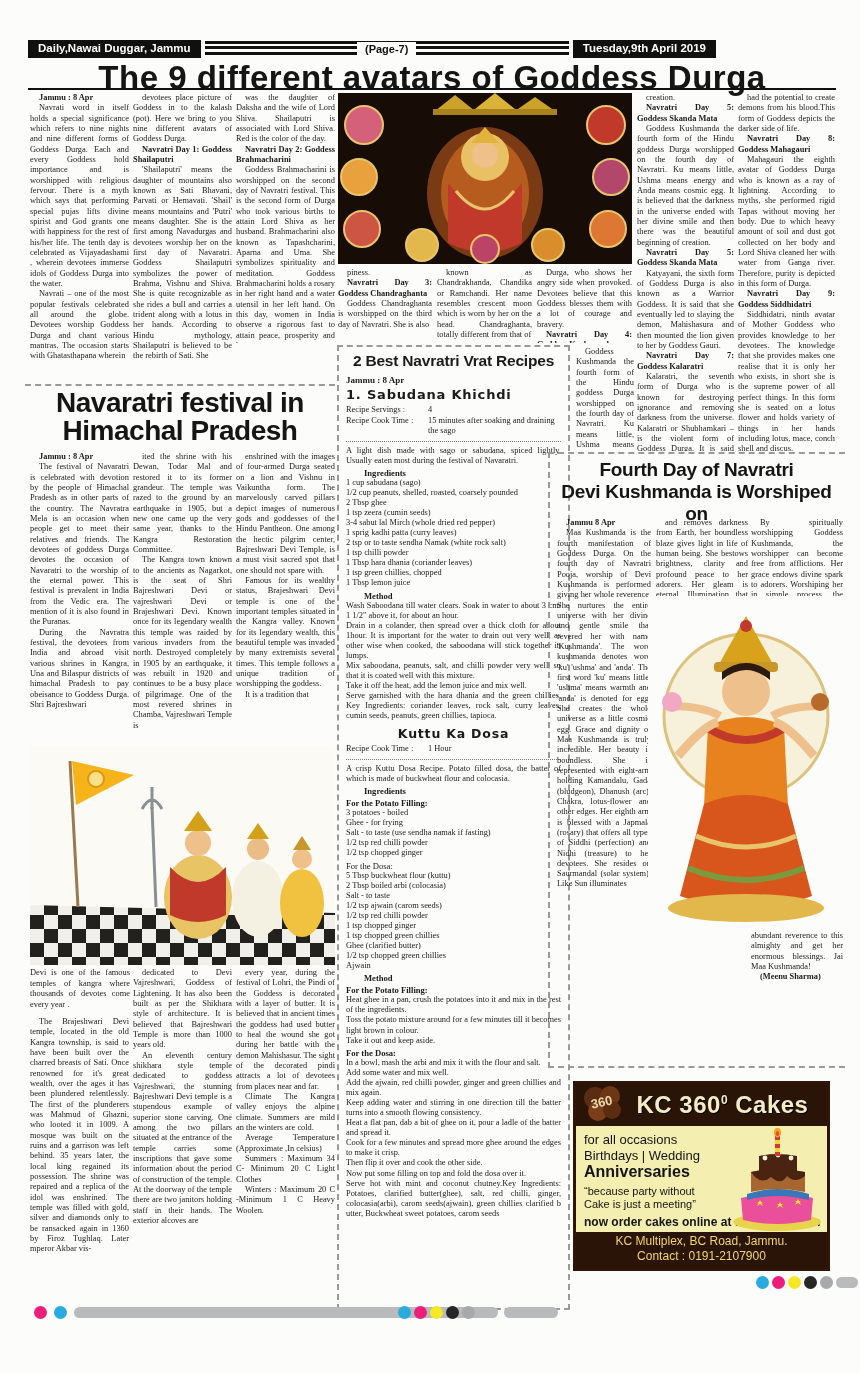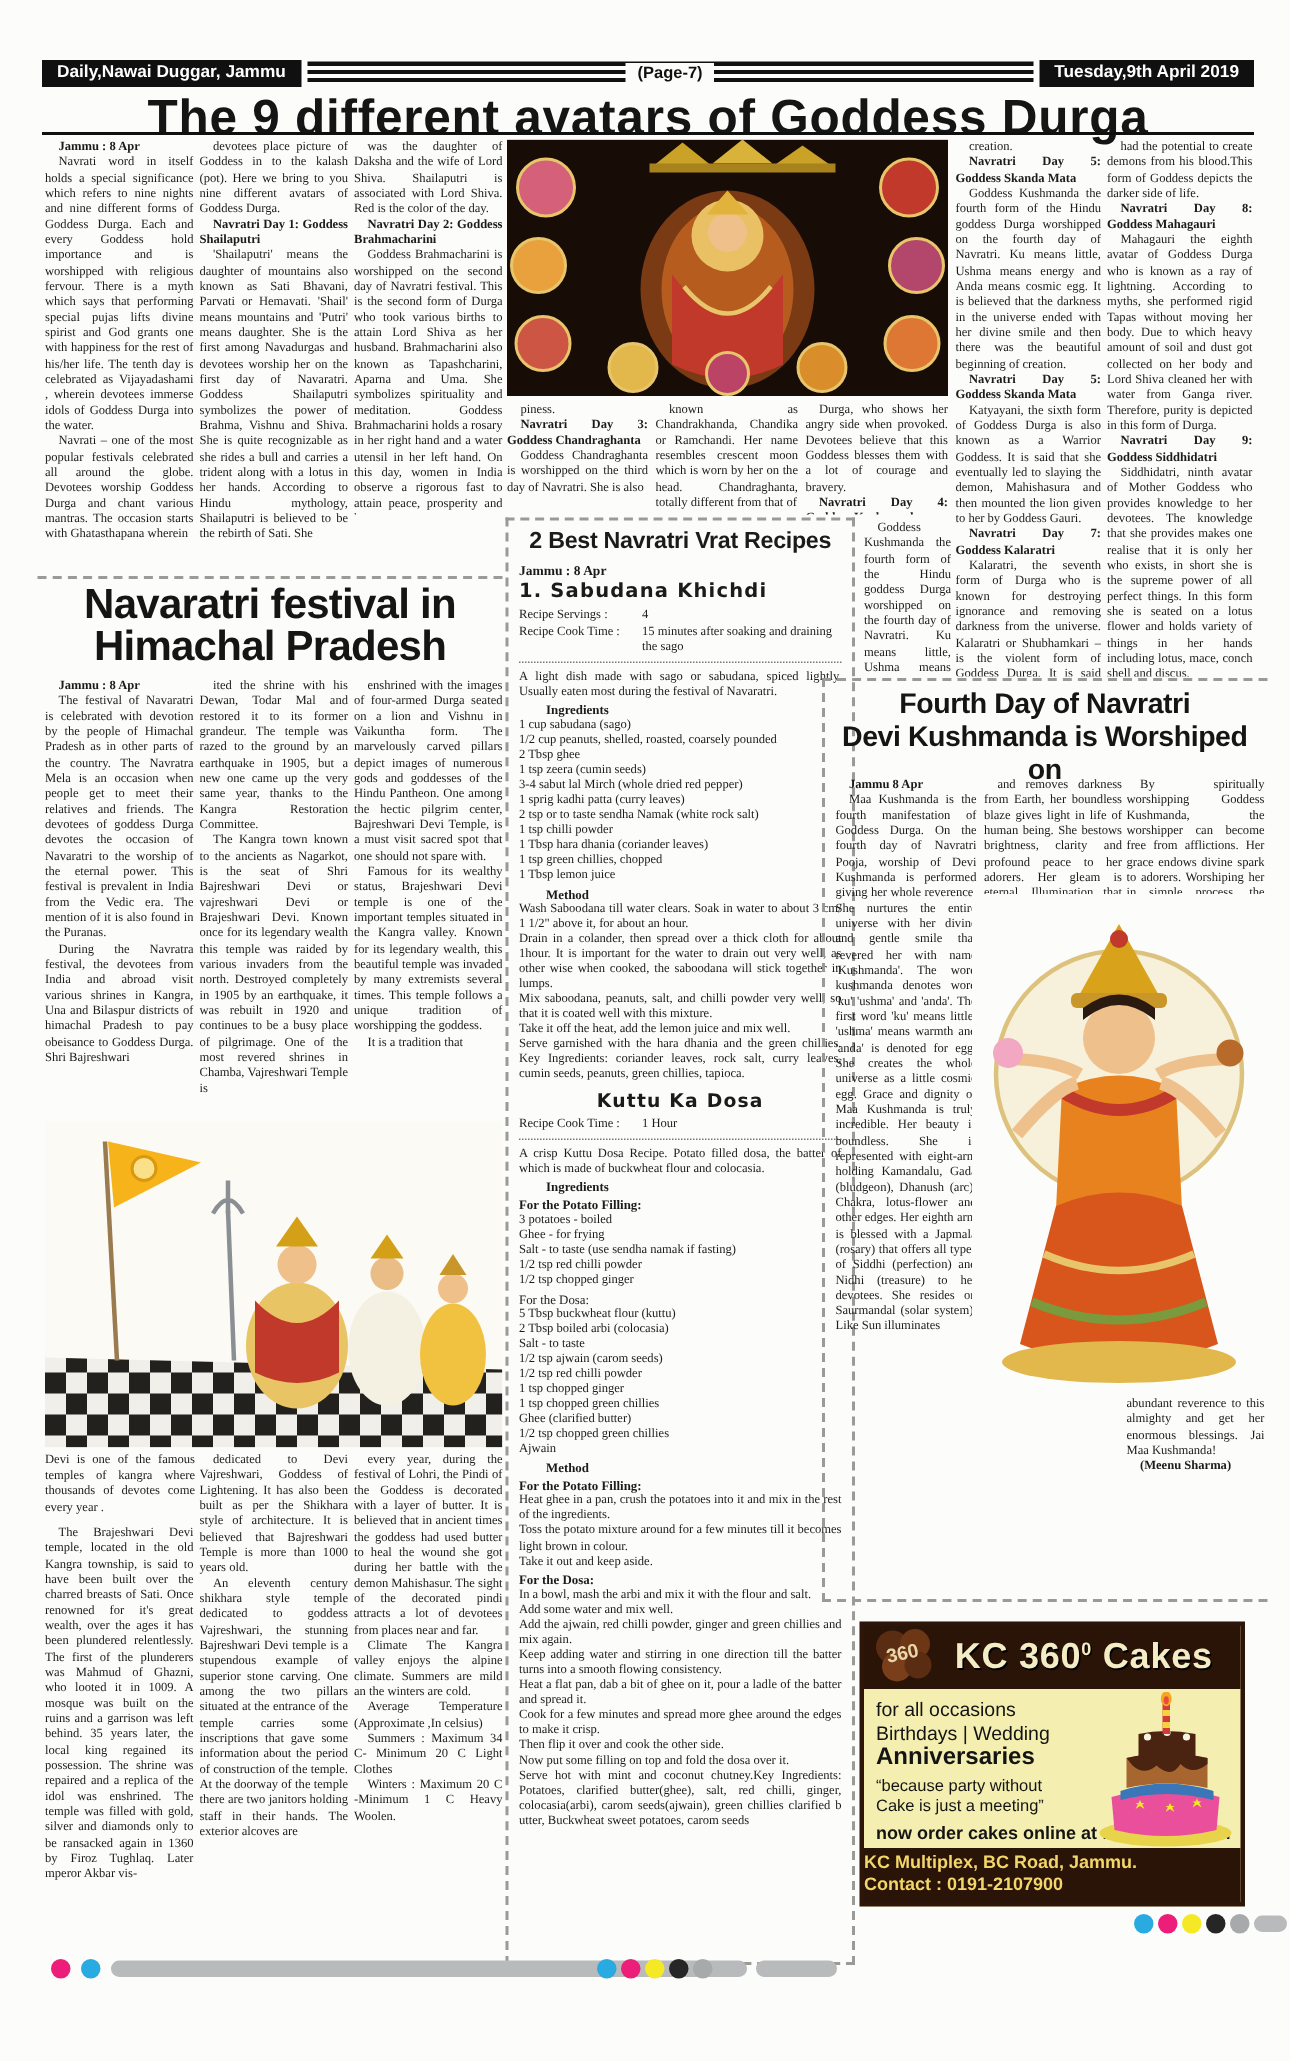--- a/index.html
+++ b/index.html
@@ -1,18 +1,18 @@
 <!DOCTYPE html>
 <html><head>
 <meta charset="utf-8">
 <style>
   html,body{margin:0;padding:0;background:#e8e8e4;}
   #page{position:relative;width:860px;height:1374px;background:#fcfcfa;font-family:"Liberation Serif",serif;color:#1b1b1b;overflow:hidden;}
   
-  .masthead{position:absolute;left:28px;top:40px;width:808px;height:18px;display:flex;align-items:stretch;}
+  .masthead{position:absolute;left:28px;top:40px;width:688px;height:18px;display:flex;align-items:stretch;}
   .mh-box{background:#101010;color:#fff;font:bold 11.5px "Liberation Sans",sans-serif;padding:2px 10px 0;white-space:nowrap;}
   .mh-mid{flex:1;margin:1px 4px;background:repeating-linear-gradient(to bottom,#101010 0 3px,#fcfcfa 3px 5.5px);display:flex;align-items:center;justify-content:center;}
   .mh-page{background:#fcfcfa;color:#101010;font:bold 11px "Liberation Sans",sans-serif;padding:0 8px;line-height:14px;}
   .rule{position:absolute;background:#101010;}
   
   .main-headline{position:absolute;left:28px;top:59px;width:808px;text-align:center;font:900 33px "Liberation Sans",sans-serif;letter-spacing:.5px;color:#151515;}
   
   .col{position:absolute;font-size:8.4px;line-height:1.23;text-align:justify;overflow:hidden;}
   .col p{margin:0;text-indent:9px;}
   .col p.rh{font-weight:bold;}
@@ -43,21 +43,21 @@
   .ad-head{background:#2a1307;height:42px;flex:none;display:flex;align-items:center;padding:0 5px;}
   .ad-brand{flex:1;text-align:center;color:#f3ecc4;font-weight:800;font-size:24px;letter-spacing:.5px;text-shadow:1px 1px 0 #000;}
   .ad-brand sup{font-size:12px;}
   .ad-body{flex:1;position:relative;padding:6px 8px 2px;color:#141414;}
   .ad-l1{font-size:13px;margin-bottom:1px;}
   .ad-l2{font-size:13px;font-weight:400;}
   .ad-l3{font-size:16px;font-weight:700;margin-bottom:4px;}
   .ad-quote{font-size:11px;width:130px;line-height:1.2;margin-bottom:4px;}
   .ad-order{font-size:12px;font-weight:800;white-space:nowrap;}
   .ad-cake{position:absolute;right:2px;top:2px;}
-  .ad-foot{background:#2a1307;color:#f2d669;flex:none;text-align:left;font-weight:700;font-size:12px;line-height:1.25;padding:2px 0 4px;}
+  .ad-foot{background:#2a1307;color:#f2d669;flex:none;text-align:center;font-weight:400;font-size:12px;line-height:1.25;padding:2px 0 4px;}
   
   .regbar{position:absolute;height:11px;background:#b8babc;border-radius:6px;}
   .dot{position:absolute;width:13px;height:13px;border-radius:50%;}
   .c-cyan{background:#29abe2}.c-mag{background:#ec1e79}.c-yel{background:#f5e926}.c-blk{background:#262626}.c-gry{background:#a7a9ab}
 </style>
 </head>
 <body>
 
 <div id="page">
 

